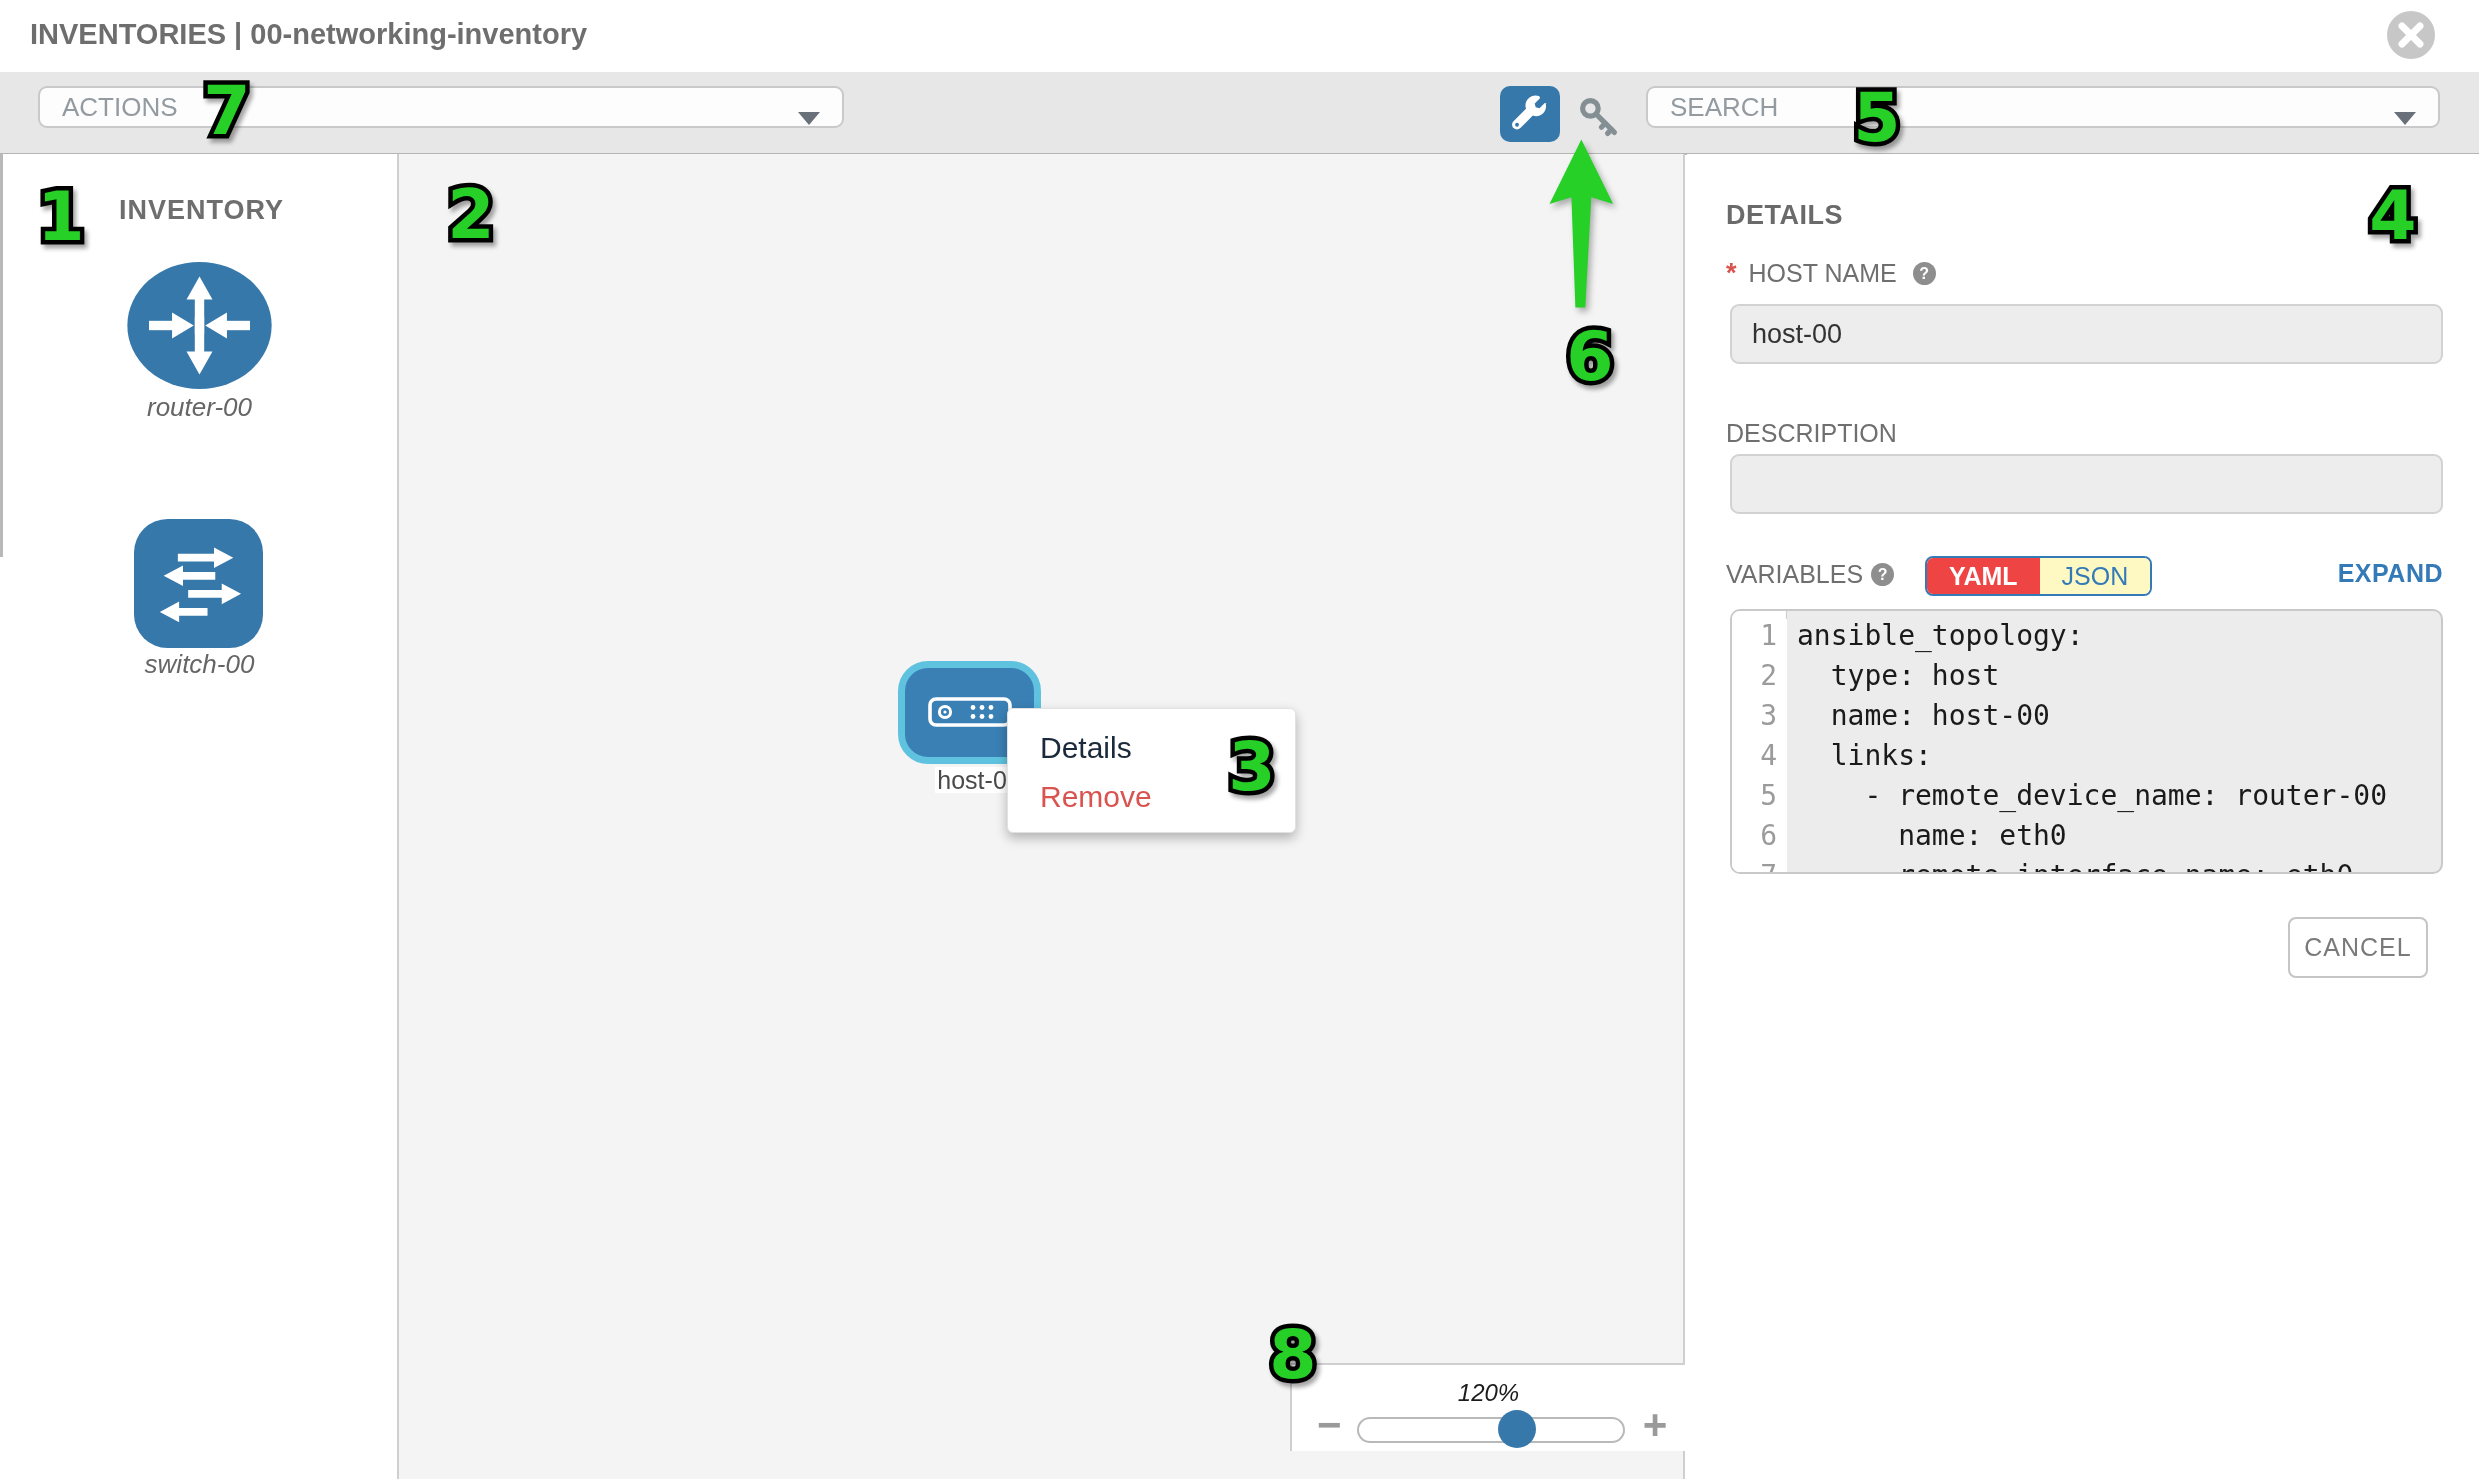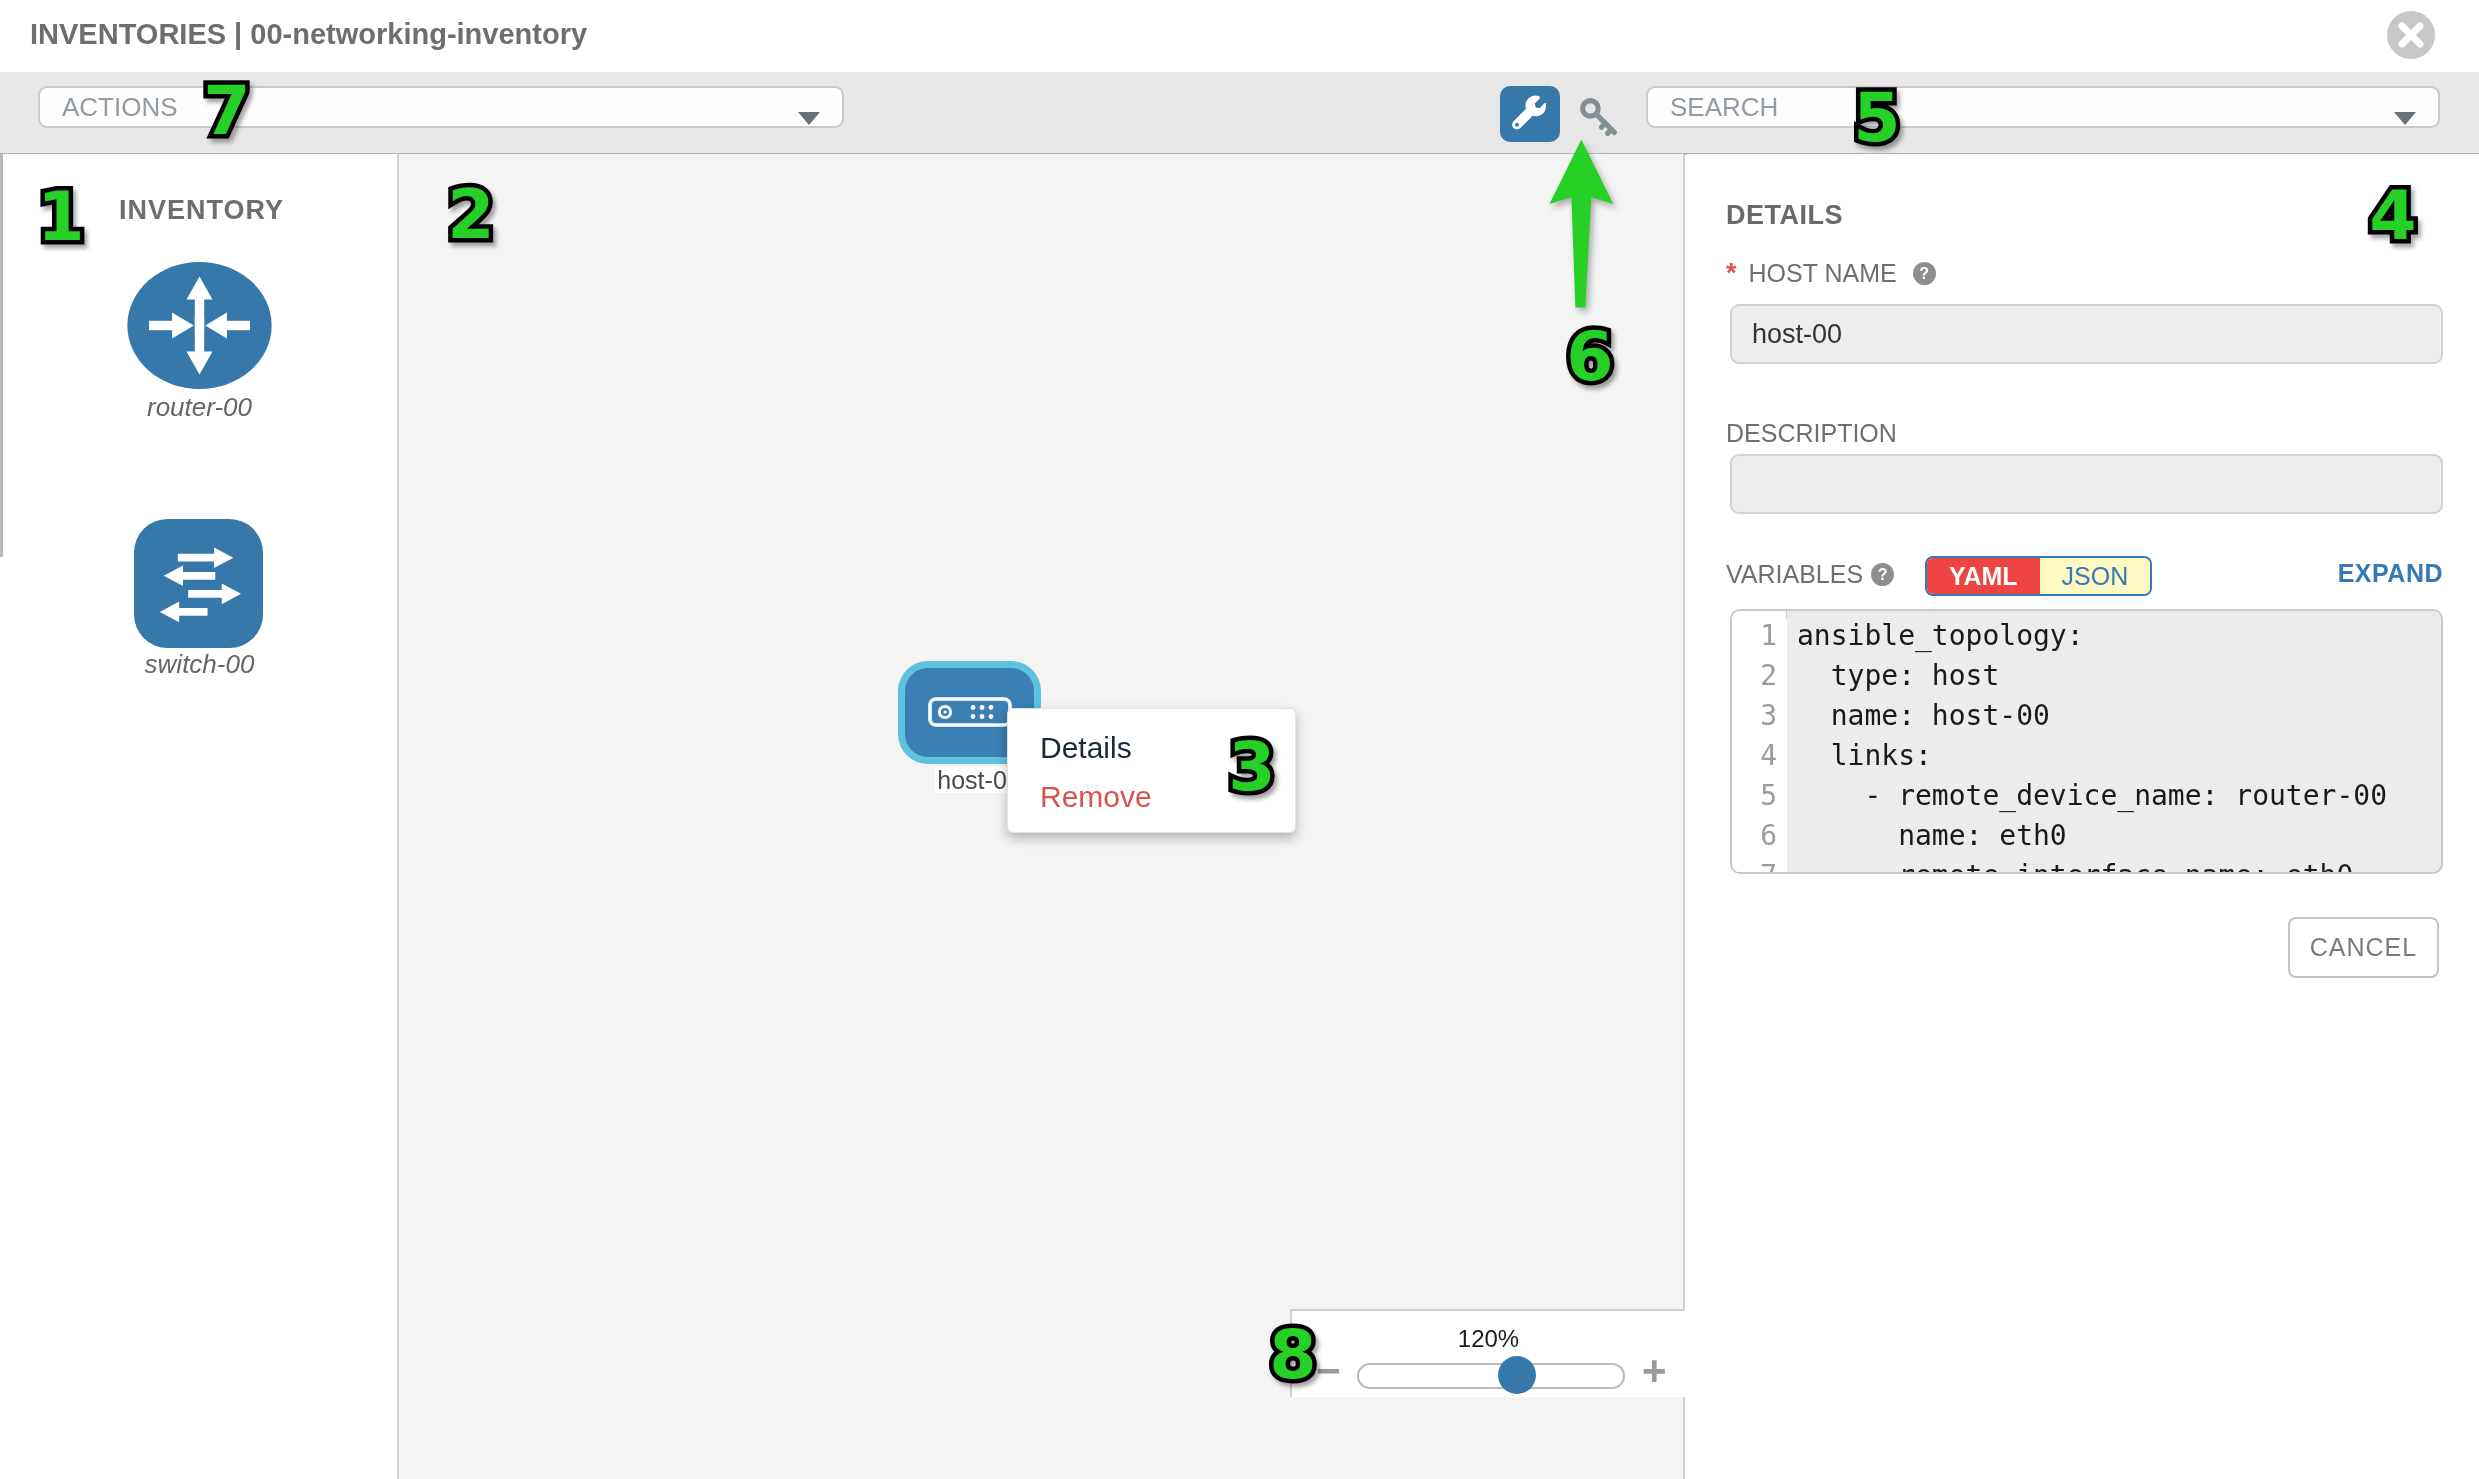--- a/index.html
+++ b/index.html
@@ -48,22 +48,22 @@
 
   
   #ctx-menu { position:absolute; left:1007px; top:708px; width:289px; height:125px; background:#fff;
               border:1px solid #e2e2e2; border-radius:6px;
               box-shadow:0 5px 12px rgba(0,0,0,.28); padding:14px 0; z-index:5; }
   .menu-item { height:49px; line-height:49px; padding-left:32px; font-size:30px; cursor:pointer; }
   #menu-details { color:#1b2a3a; }
   #menu-remove  { color:#d9534f; }
 
   
-  #zoom-panel { position:absolute; left:1290px; top:1309px; width:395px; height:88px; background:#fff;
-                border-top:2px solid #cfcfcf; border-left:2px solid #cfcfcf; }
+  #zoom-panel { position:absolute; left:1290px; top:1363px; width:395px; height:88px; background:#fff;
+                border-top:2px solid #cfcfcf; border-left:2px solid #cfcfcf;font-style:italic; }
   #zoom-level { position:absolute; left:0; top:14px; width:100%; text-align:center;
                 font-size:24px; color:#1c1c1c; }
   #zoom-minus, #zoom-plus { position:absolute; top:36px; font-size:42px; font-weight:bold; color:#9a9a9a; }
   #zoom-minus { left:24px; } #zoom-plus { left:350px; }
   #zoom-track { position:absolute; left:65px; top:52px; width:268px; height:26px; background:#fff;
                 border:2px solid #b9b9b9; border-radius:14px; }
   #zoom-thumb { position:absolute; left:206px; top:45px; width:38px; height:38px;
                 background:#3778ab; border-radius:50%; }
 
   
@@ -94,21 +94,21 @@
   
   #editor { position:absolute; left:43px; top:455px; width:713px; height:265px; background:#ececec;
             border:2px solid #c9c9c9; border-radius:10px; overflow:hidden; }
   #editor-inner { position:absolute; left:0; top:0; width:100%; padding-top:8px; }
   .cl { display:flex; height:40px; font-family:"DejaVu Sans Mono", monospace; font-size:28px; }
   .ln { width:55px; background:#fff; color:#9b9b9b; text-align:right; padding-right:10px; flex:none; }
   #gutter-bg { position:absolute; left:0; top:0; width:55px; height:100%; background:#fff;
                border-right:1px solid #ccc; }
   .cc { padding-left:10px; color:#1a1a1a; white-space:pre; }
 
-  #cancel-btn { position:absolute; left:601px; top:763px; width:151px; height:61px; background:#fff;
+  #cancel-btn { position:absolute; left:601px; top:763px; width:140px; height:61px; background:#fff;
                 border:2px solid #c5c5c5; border-radius:8px; font-size:25px; color:#7a7a7a;
                 letter-spacing:1px; display:flex; align-items:center; justify-content:center; cursor:pointer; }
 
   
   .ann { position:absolute; transform:translate(-50%,-50%); font-size:68px; font-weight:900;
          color:#26d026; -webkit-text-stroke:9px #000; paint-order:stroke fill;
          filter:drop-shadow(3px 4px 2px rgba(0,0,0,.35)); z-index:20;
          font-family:"DejaVu Sans", sans-serif; }
   .a1 { left:61px;   top:216px; }
   .a2 { left:471px;  top:214px; }

